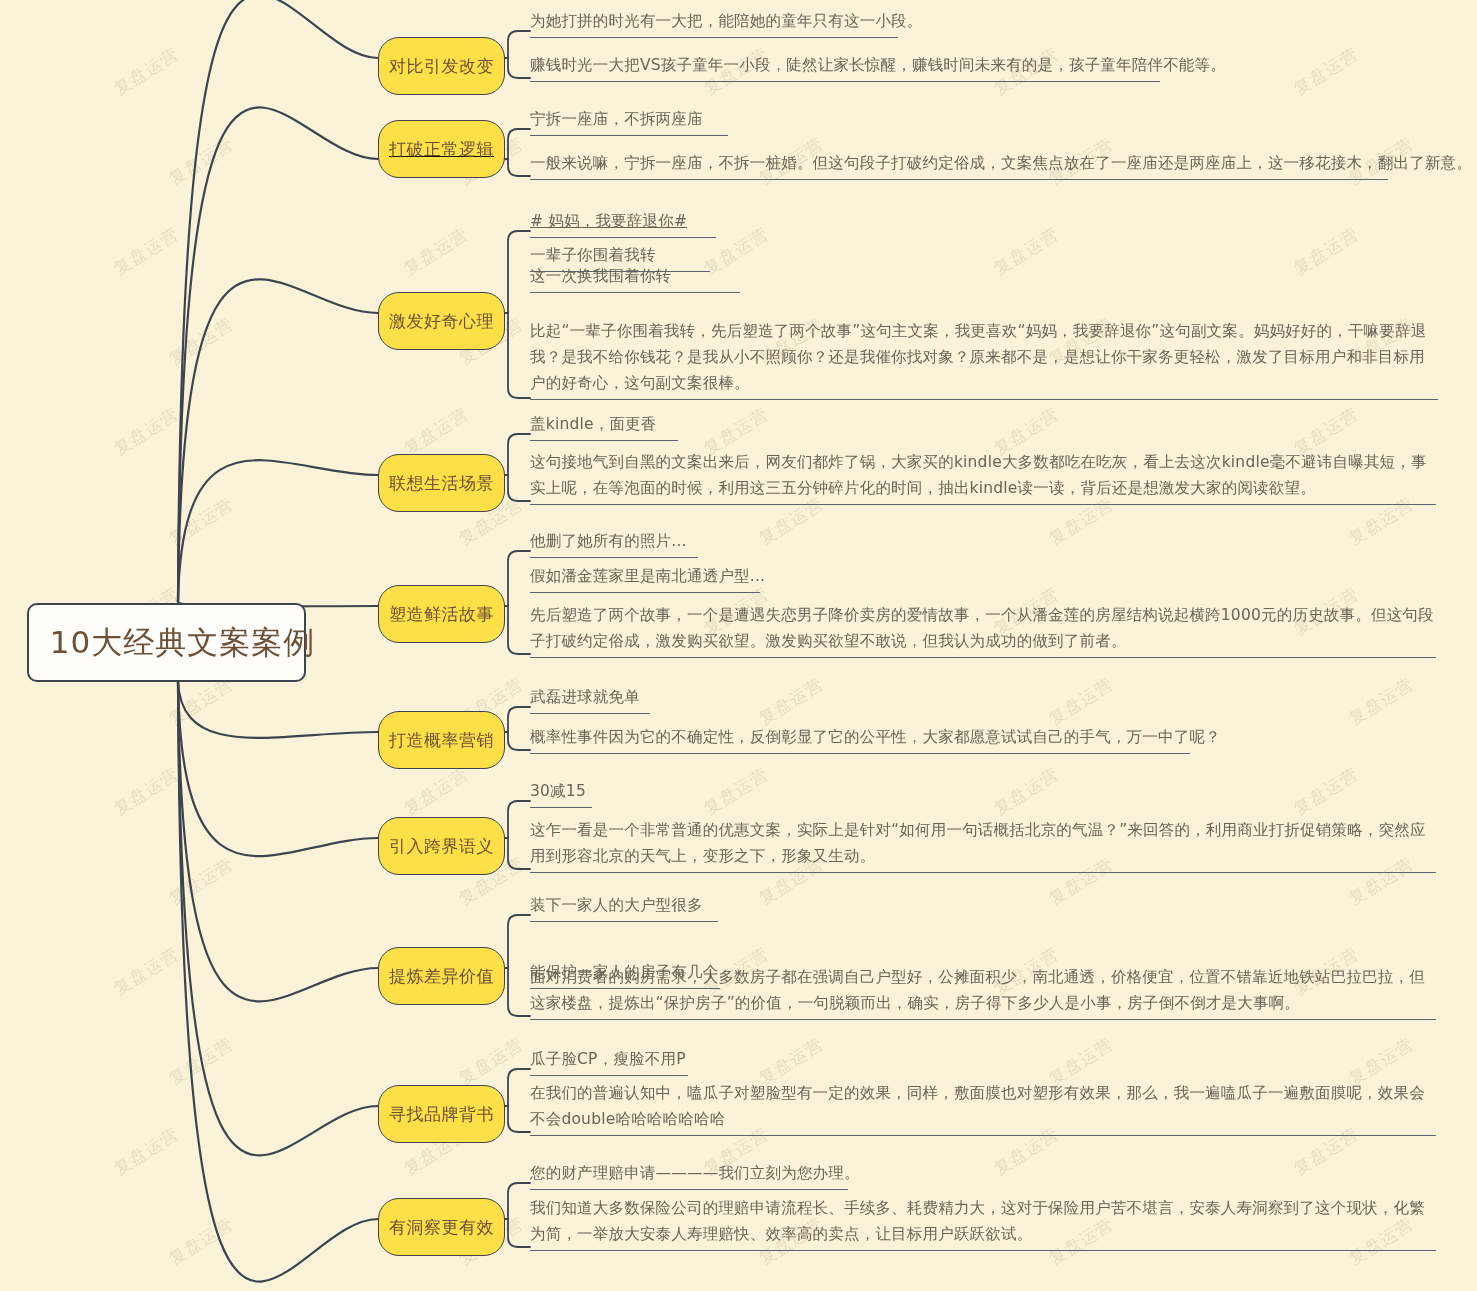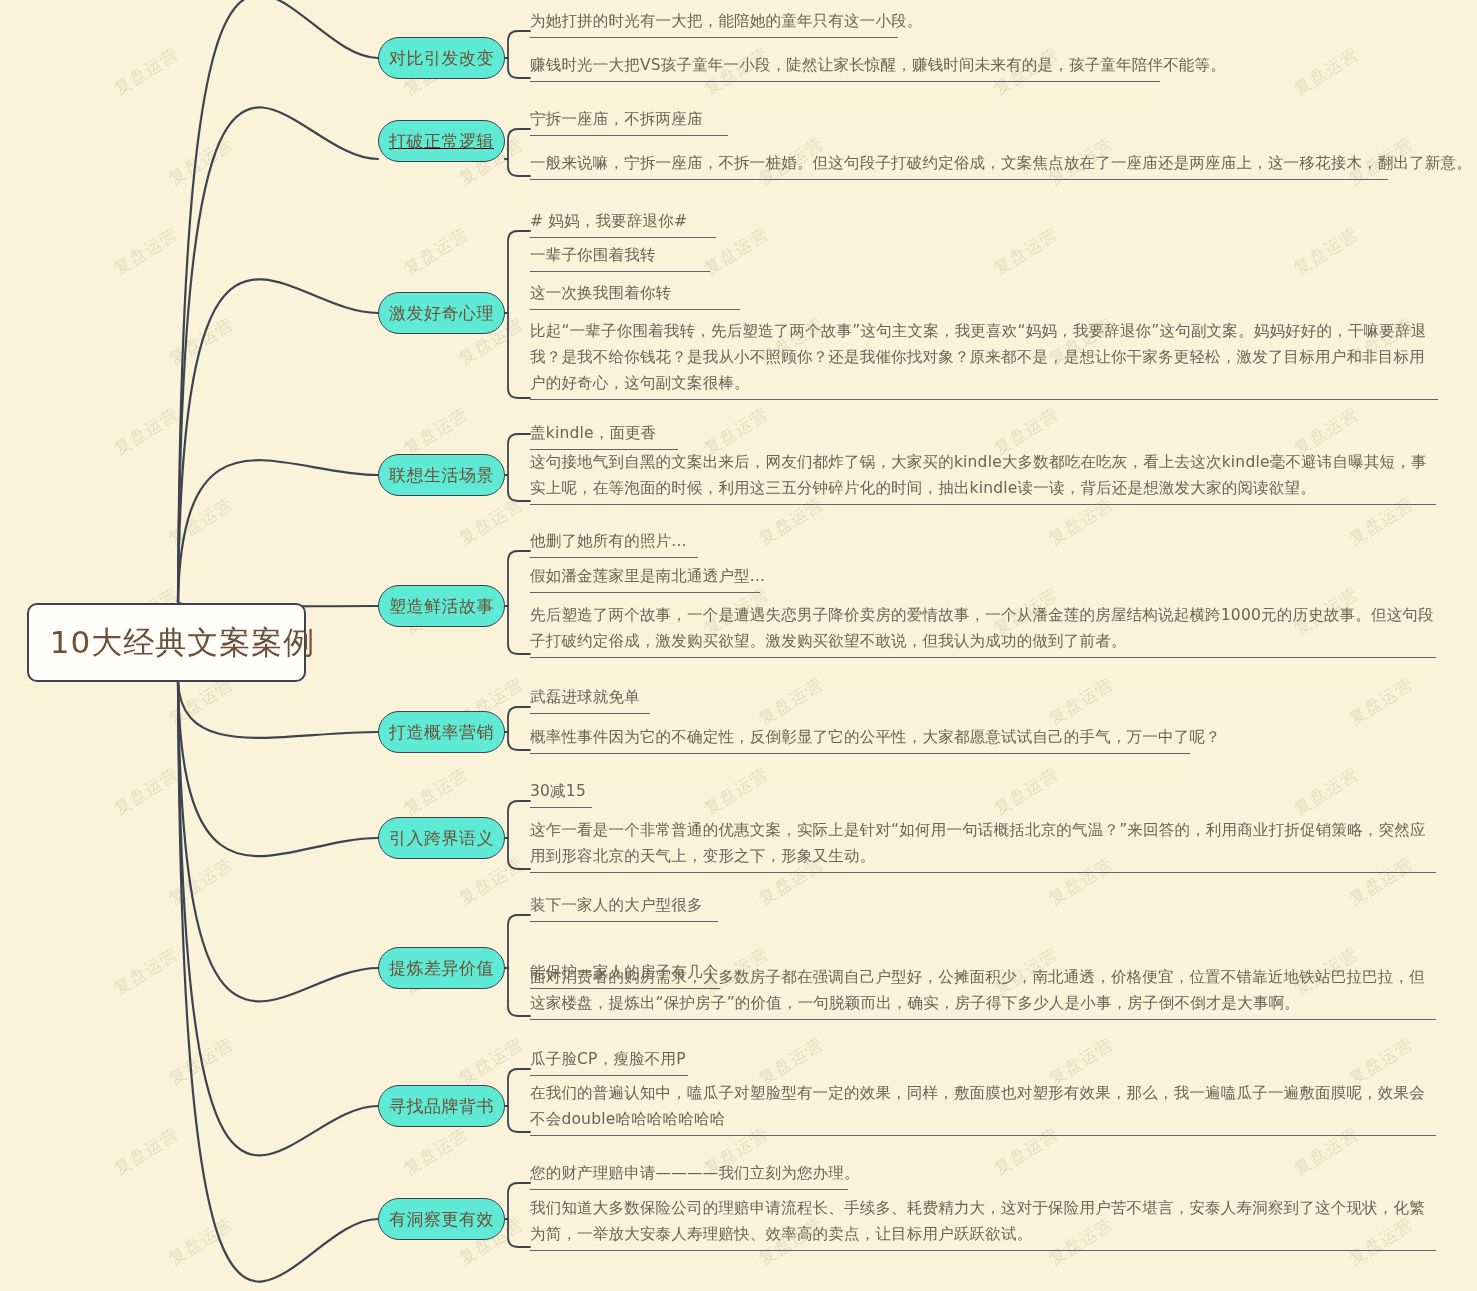--- a/index.html
+++ b/index.html
@@ -71,22 +71,22 @@
     font-size: 31px;
     color: #6d5037;
     letter-spacing: 1px;
     white-space: nowrap;
     margin-left: 32px;
   }
 
   
   .branch-node {
     position: absolute;
-    height: 42px;
-    background: #5eead4;
+    height: 58px;
+    background: #fde047;
     border: 1.7px solid #3d4450;
     border-radius: 21px;
     box-sizing: border-box;
     display: flex;
     align-items: center;
     justify-content: center;
     z-index: 4;
     left: 378px;
     width: 127px;
     text-align: right;
@@ -267,33 +267,33 @@
       </div>
       <div class="subitem short" style="left: 530px; top: 52px; width: 630px;">
         <span class="txt">赚钱时光一大把VS孩子童年一小段，陡然让家长惊醒，赚钱时间未来有的是，孩子童年陪伴不能等。</span>
       </div>
       <div class="subitem short" style="left: 530px; top: 106px; width: 198px;">
         <span class="txt">宁拆一座庙，不拆两座庙</span>
       </div>
       <div class="subitem short" style="left: 530px; top: 150px; width: 858px;">
         <span class="txt">一般来说嘛，宁拆一座庙，不拆一桩婚。但这句段子打破约定俗成，文案焦点放在了一座庙还是两座庙上，这一移花接木，翻出了新意。</span>
       </div>
-      <div class="subitem short" style="left: 530px; top: 208px; width: 186px;">
+      <div class="subitem short" style="left: 530px; top: 208px; width: 186px; text-decoration: underline;">
         <span class="txt"># 妈妈，我要辞退你#</span>
       </div>
       <div class="subitem short" style="left: 530px; top: 242px; width: 180px;">
         <span class="txt">一辈子你围着我转</span>
       </div>
-      <div class="subitem short" style="left: 530px; top: 280px; width: 210px;">
+      <div class="subitem short" style="left: 530px; top: 263px; width: 210px;">
         <span class="txt">这一次换我围着你转</span>
       </div>
       <div class="subitem" style="left: 530px; top: 318px; width: 908px;">
         <span class="txt">比起“一辈子你围着我转，先后塑造了两个故事”这句主文案，我更喜欢“妈妈，我要辞退你”这句副文案。妈妈好好的，干嘛要辞退我？是我不给你钱花？是我从小不照顾你？还是我催你找对象？原来都不是，是想让你干家务更轻松，激发了目标用户和非目标用户的好奇心，这句副文案很棒。</span>
       </div>
-      <div class="subitem short" style="left: 530px; top: 411px; width: 148px; margin-top: 9px;">
+      <div class="subitem short" style="left: 530px; top: 411px; width: 148px;">
         <span class="txt">盖kindle，面更香</span>
       </div>
       <div class="subitem" style="left: 530px; top: 449px; width: 906px;">
         <span class="txt">这句接地气到自黑的文案出来后，网友们都炸了锅，大家买的kindle大多数都吃在吃灰，看上去这次kindle毫不避讳自曝其短，事实上呢，在等泡面的时候，利用这三五分钟碎片化的时间，抽出kindle读一读，背后还是想激发大家的阅读欲望。</span>
       </div>
       <div class="subitem short" style="left: 530px; top: 528px; width: 168px;">
         <span class="txt">他删了她所有的照片...</span>
       </div>
       <div class="subitem short" style="left: 530px; top: 563px; width: 230px;">
         <span class="txt">假如潘金莲家里是南北通透户型...</span>

